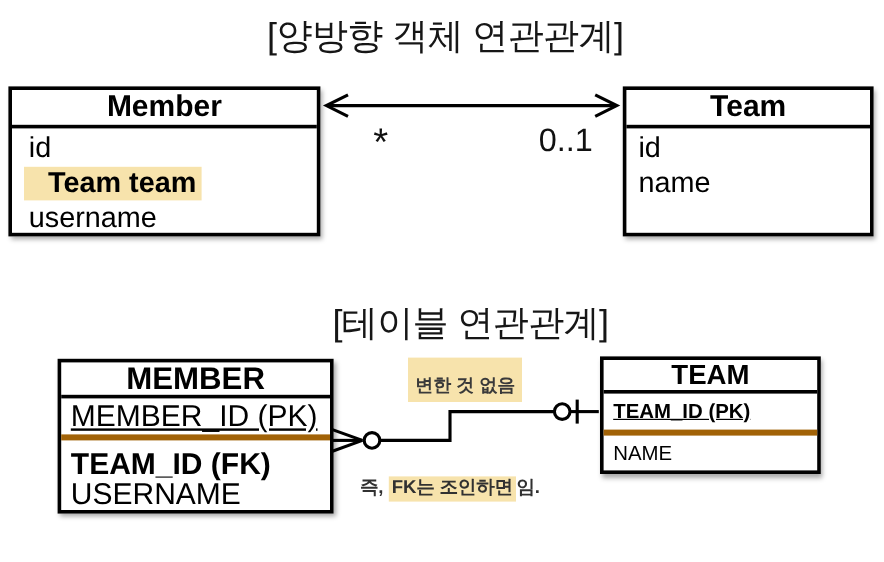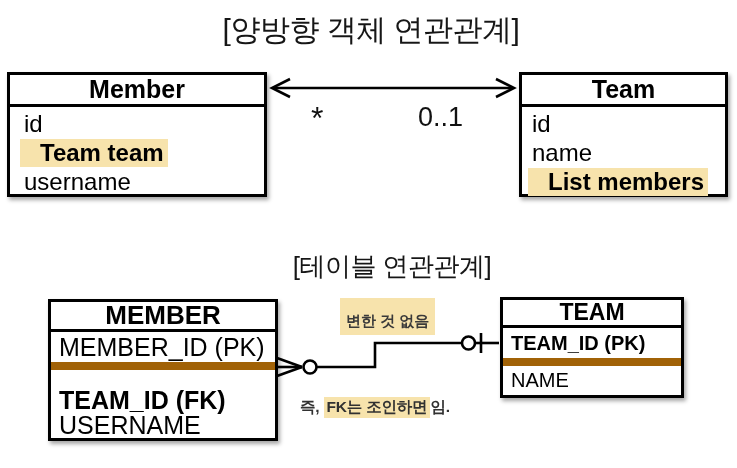--- a/index.html
+++ b/index.html
@@ -5,59 +5,59 @@
   html, body { margin:0; padding:0; background:#ffffff; }
   .canvas {
     position:relative; width:737px; height:468px; background:#ffffff;
     font-family:"Liberation Sans", sans-serif; overflow:hidden; color:#000;
   }
   .title {
     position:absolute; transform:translateX(-50%); white-space:nowrap;
     color:#161616; font-weight:400; letter-spacing:-0.5px;
   }
   #title-object { left:371px; top:10px; font-size:30px; }
-  #title-table  { left:392px; top:249px; font-size:26px; }
+  #title-table  { left:392px; top:249px; font-size:30px; }
 
   
   .class-box {
     position:absolute; background:#fff; border:3px solid #000;
     box-shadow:2px 3px 4px rgba(0,0,0,0.35); box-sizing:border-box;
   }
   #member-class { left:7px;   top:72px; width:260px; height:125px; }
   #team-class   { left:519px; top:72px; width:209px; height:125px; }
   .class-header {
     height:29px; line-height:29px; border-bottom:3px solid #000;
     text-align:center; font-weight:bold; font-size:25px;
   }
   .class-body { padding:2px 0 0 14px;border-radius:11px; }
   .class-row { font-size:24px; line-height:29px; white-space:nowrap; }
   .hl { background:#F7E3AC; padding:0 4px 1px 20px; margin-left:-4px; }
   .bold { font-weight:bold; }
 
   
   .mult { position:absolute; color:#111; white-space:nowrap; }
   #mult-left  { left:311px; top:100px; font-size:32px; }
-  #mult-right { left:418px; top:102px; font-size:27px; }
+  #mult-right { left:449px; top:102px; font-size:27px; }
 
   
   .db-table {
     position:absolute; background:#fff; border:3px solid #000;
     box-shadow:2px 3px 4px rgba(0,0,0,0.35); box-sizing:border-box;
   }
   #member-table { left:48px;  top:299px; width:230px; }
   #team-table   { left:500px; top:297px; width:184px; }
   .db-header { text-align:center; font-weight:bold; border-bottom:3px solid #000; }
   #member-table .db-header { font-size:26px; line-height:27px; }
   #team-table   .db-header { font-size:23px; line-height:25px; }
   .db-row { padding-left:8px; white-space:nowrap; }
   #member-table .db-row { font-size:25px; }
-  #team-table   .db-row { font-size:20px; }
-  .rule-bottom { border-bottom:8px solid #a16207; }
+  #team-table   .db-row { font-size:17px; }
+  .rule-bottom { border-bottom:5px solid #a16207;text-decoration:underline; }
   #member-pk-row { line-height:30px; }
-  #member-fk-row { line-height:26px; padding-top:17px; }
+  #member-fk-row { line-height:26px; padding-top:7px; }
   #member-username-row { line-height:25px; }
   #team-pk-row { line-height:30px; }
   #team-name-row { line-height:29px; }
 
   
   #note-no-change {
     position:absolute; left:340px; top:298px; font-size:15px; font-weight:600;
     color:#3a3a3a; background:#F7E3AC; padding:14px 6px 4px 6px; white-space:nowrap;
   }
   #note-why {
@@ -81,21 +81,20 @@
       <div class="class-row"><span class="hl bold">Team team</span></div>
       <div class="class-row">username</div>
     </div>
   </div>
 
   <div class="class-box" id="team-class">
     <div class="class-header">Team</div>
     <div class="class-body" style="padding-left:10px;">
       <div class="class-row">id</div>
       <div class="class-row">name</div>
-      <div class="class-row"><span class="hl bold">List members</span></div>
     </div>
   </div>
 
   <div class="mult" id="mult-left">*</div>
   <div class="mult" id="mult-right">0..1</div>
 
   <div class="db-table" id="member-table">
     <div class="db-header">MEMBER</div>
     <div class="db-row rule-bottom" id="member-pk-row">MEMBER_ID (PK)</div>
     <div class="db-row bold" id="member-fk-row">TEAM_ID (FK)</div>

